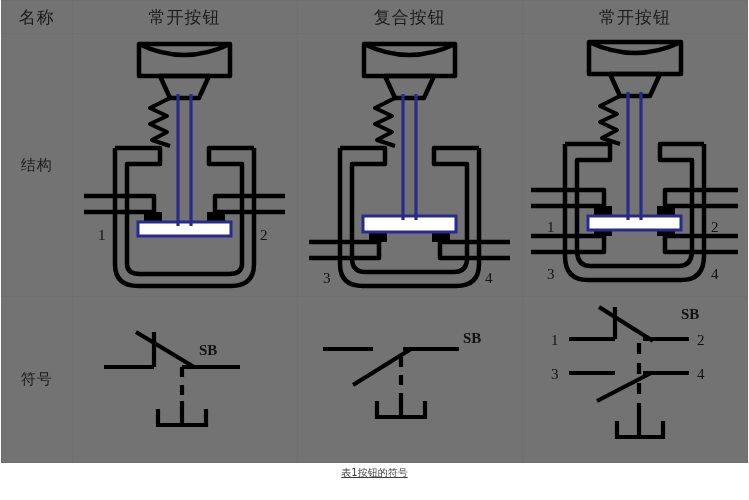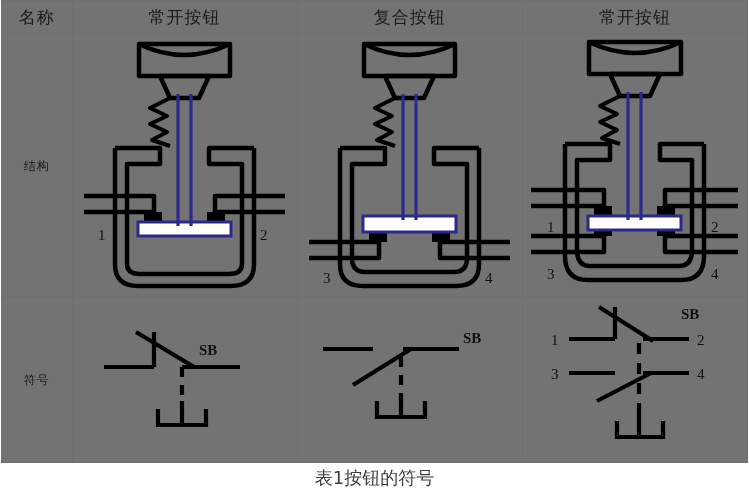--- a/index.html
+++ b/index.html
@@ -41,43 +41,44 @@
   .row-sym td { height: 165px; }
 
   .hdr-text {
     font-size: 17px;
     color: #1a1a1a;
     letter-spacing: 1px;
     font-family: "DejaVu Sans", "Liberation Sans", sans-serif;
     font-weight: 400;
   }
   .rowlabel {
-    font-size: 12px;
+    font-size: 15px;
     color: #1a1a1a;
     letter-spacing: 1px;
     font-family: Liberation Sans, sans-serif;
   }
   .cellwrap {
     position: relative;
     width: 100%;
     height: 100%;
     display: flex;
     align-items: center;
     justify-content: center;
   }
   svg { display: block; }
   .caption {
     position: absolute;
     left: 0;
     top: 466px;
     width: 749px;
     text-align: center;
-    font-size: 18px;
+    font-size: 10px;
     color: #3d3d3d;
     font-family: "DejaVu Sans", "Liberation Sans", sans-serif;
+    text-decoration: underline;
   }
   .num-lbl {
     font-family: "Liberation Serif", "DejaVu Serif", serif;
     font-size: 15px;
     fill: #111111;
   }
   .sb-lbl {
     font-family: "Liberation Serif", "DejaVu Serif", serif;
     font-size: 15px;
     font-weight: 600;

